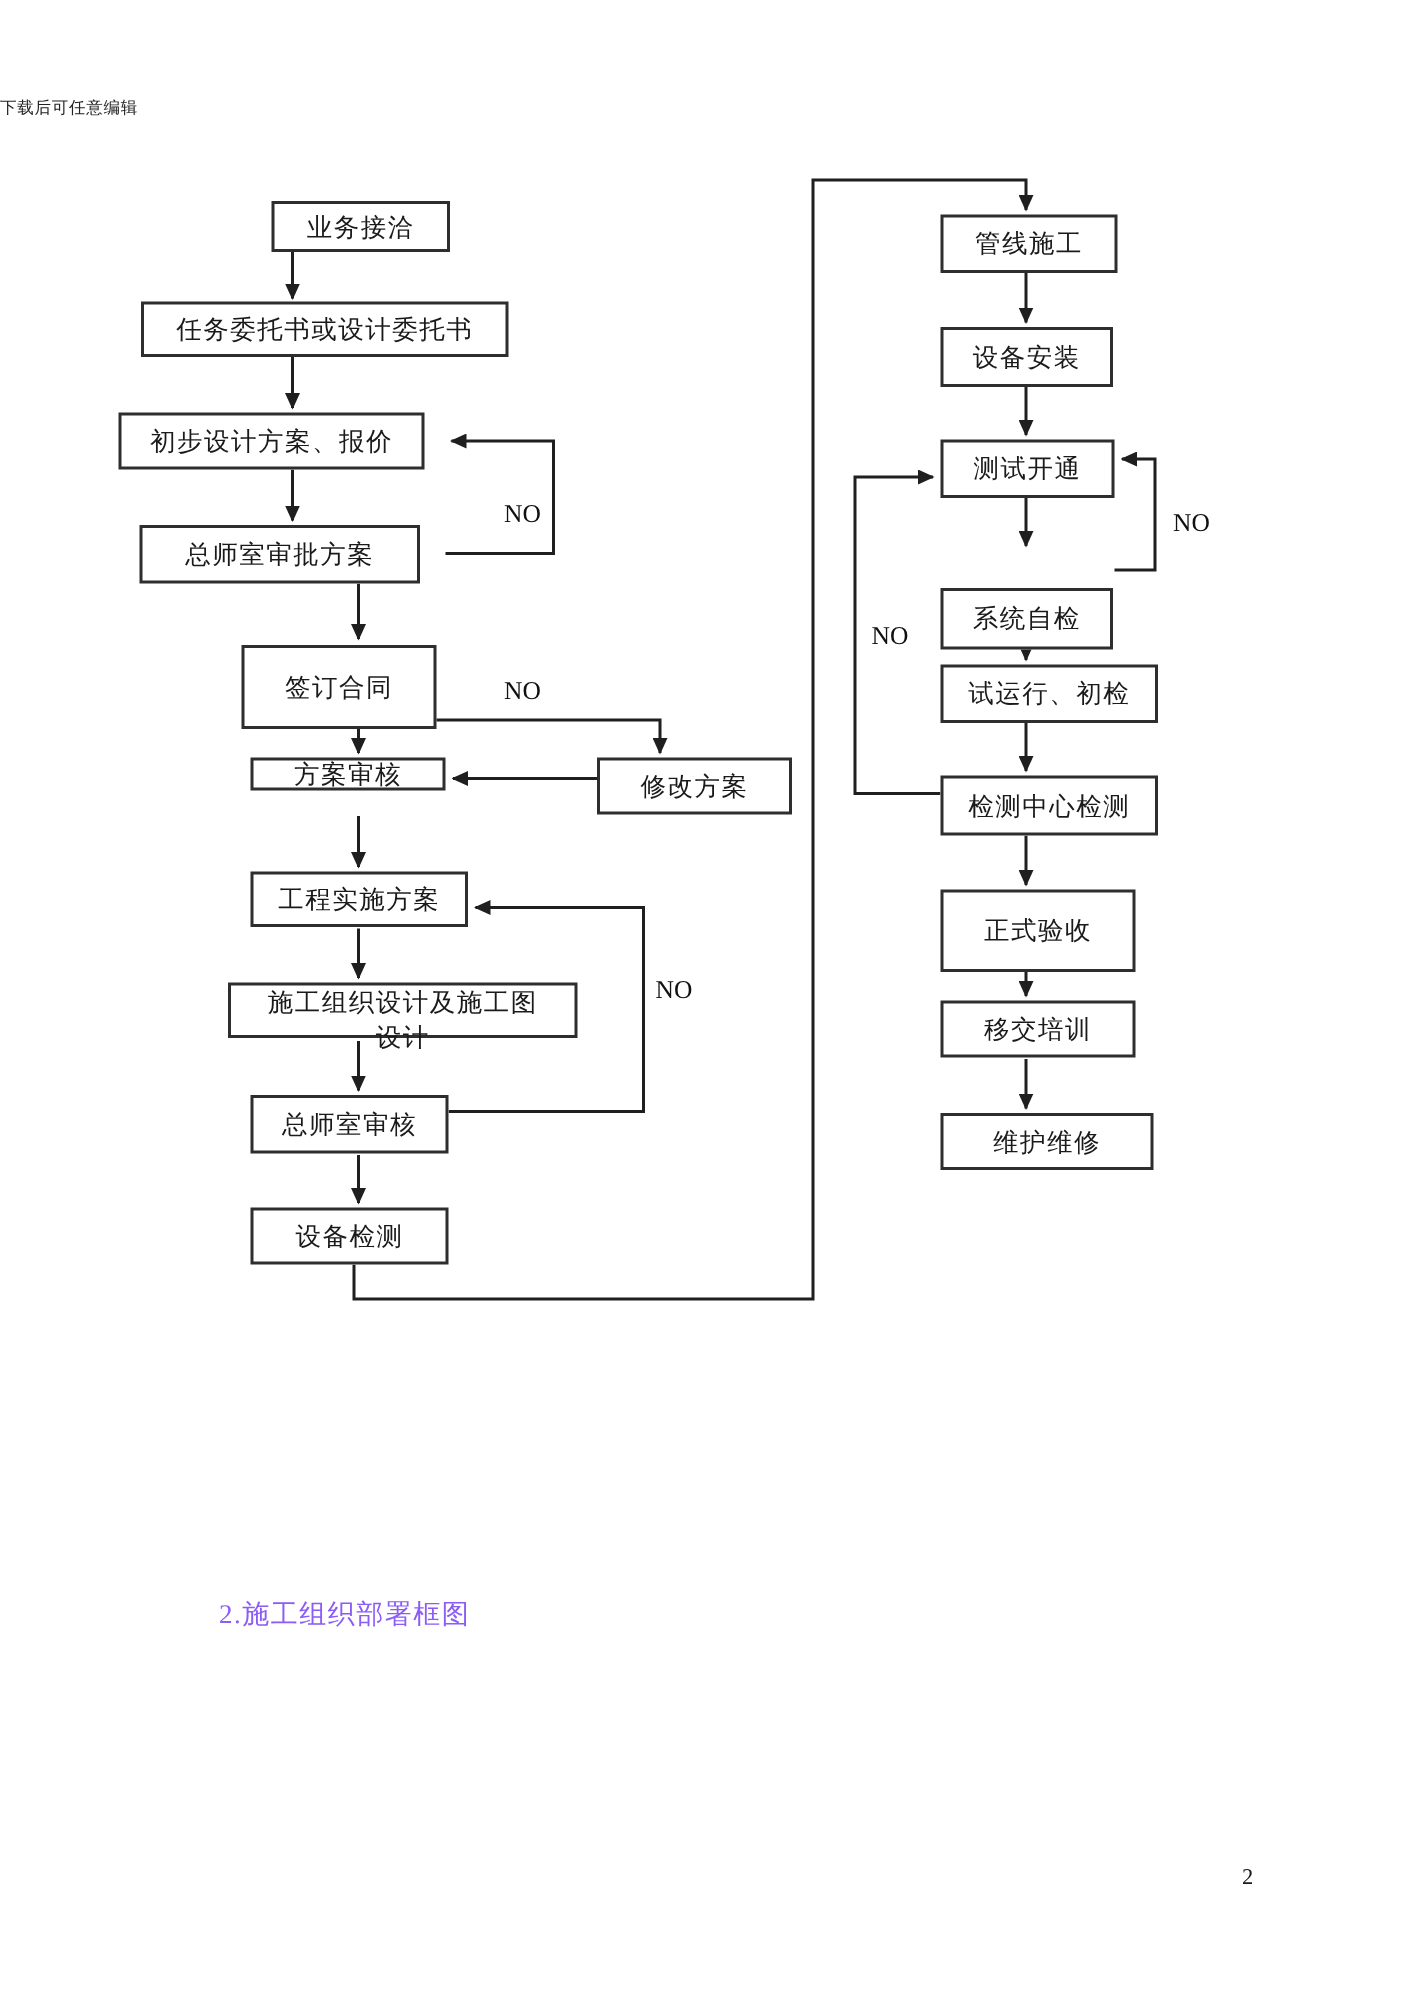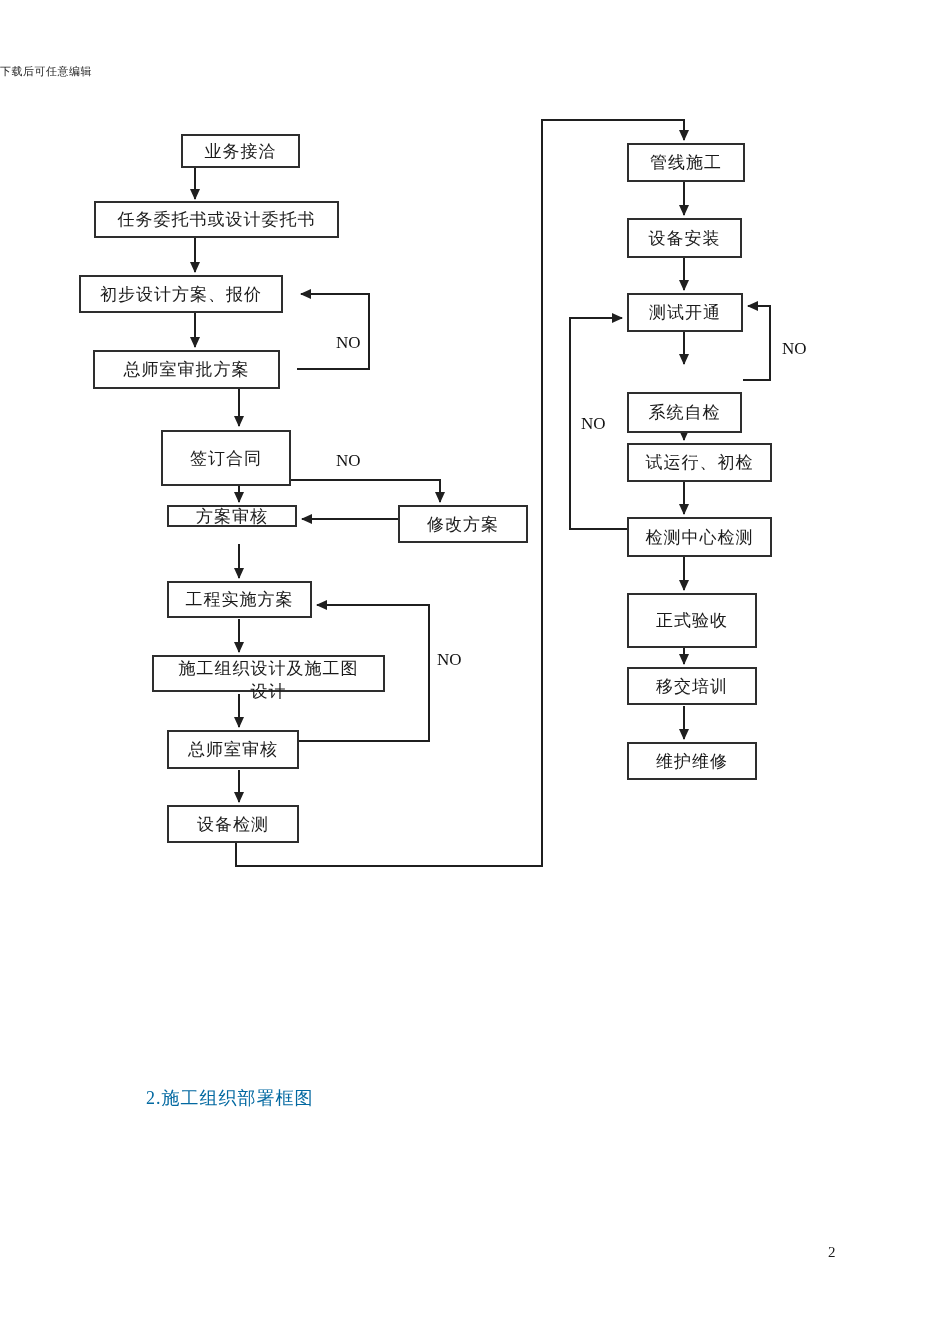--- a/index.html
+++ b/index.html
@@ -63,25 +63,25 @@
   }
   .no-label {
     position: absolute;
     z-index: 3;
     font-size: 17px;
     font-family: "Liberation Serif", "DejaVu Serif", serif;
     color: #111111;
   }
   .section-caption {
     position: absolute;
-    top: 1086px;
+    top: 1064px;
     left: 146px;
     font-size: 18px;
     letter-spacing: 1px;
-    color: #0369a1;
+    color: #8b5cf6;
   }
   .page-number {
     position: absolute;
     top: 1244px;
     left: 828px;
     font-size: 15px;
     color: #1a1a1a;
   }
 </style>
 </head>
@@ -182,21 +182,21 @@
     </div>
     <div class="node" style="left:627px;top:517px;width:145px;height:40px;">
       <span>检测中心检测</span>
     </div>
     <div class="node" style="left:627px;top:593px;width:130px;height:55px;">
       <span>正式验收</span>
     </div>
     <div class="node" style="left:627px;top:667px;width:130px;height:38px;">
       <span>移交培训</span>
     </div>
-    <div class="node" style="left:627px;top:742px;width:130px;height:38px;justify-content:center;">
+    <div class="node" style="left:627px;top:742px;width:142px;height:38px;justify-content:center;">
       <span>维护维修</span>
     </div>
 
     <div class="no-label" style="left:336px;top:333px;">NO</div>
     <div class="no-label" style="left:336px;top:451px;">NO</div>
     <div class="no-label" style="left:437px;top:650px;">NO</div>
     <div class="no-label" style="left:782px;top:339px;">NO</div>
     <div class="no-label" style="left:581px;top:414px;">NO</div>
 
   </div>

